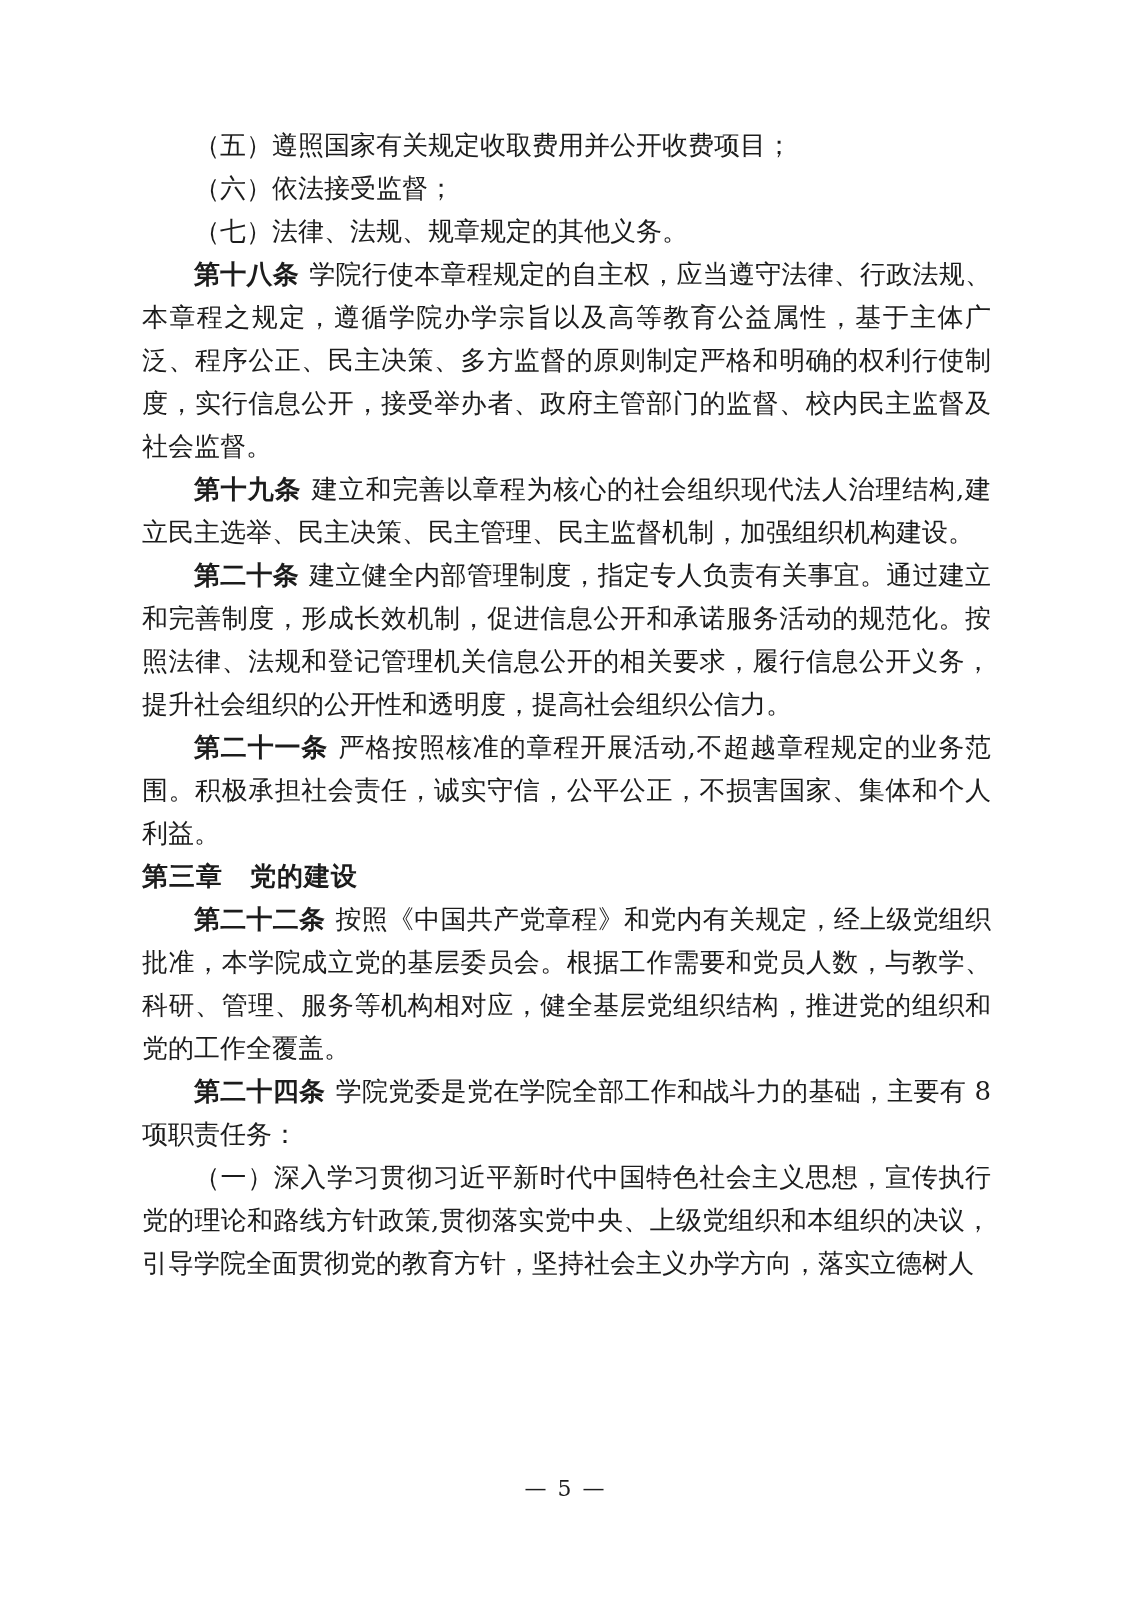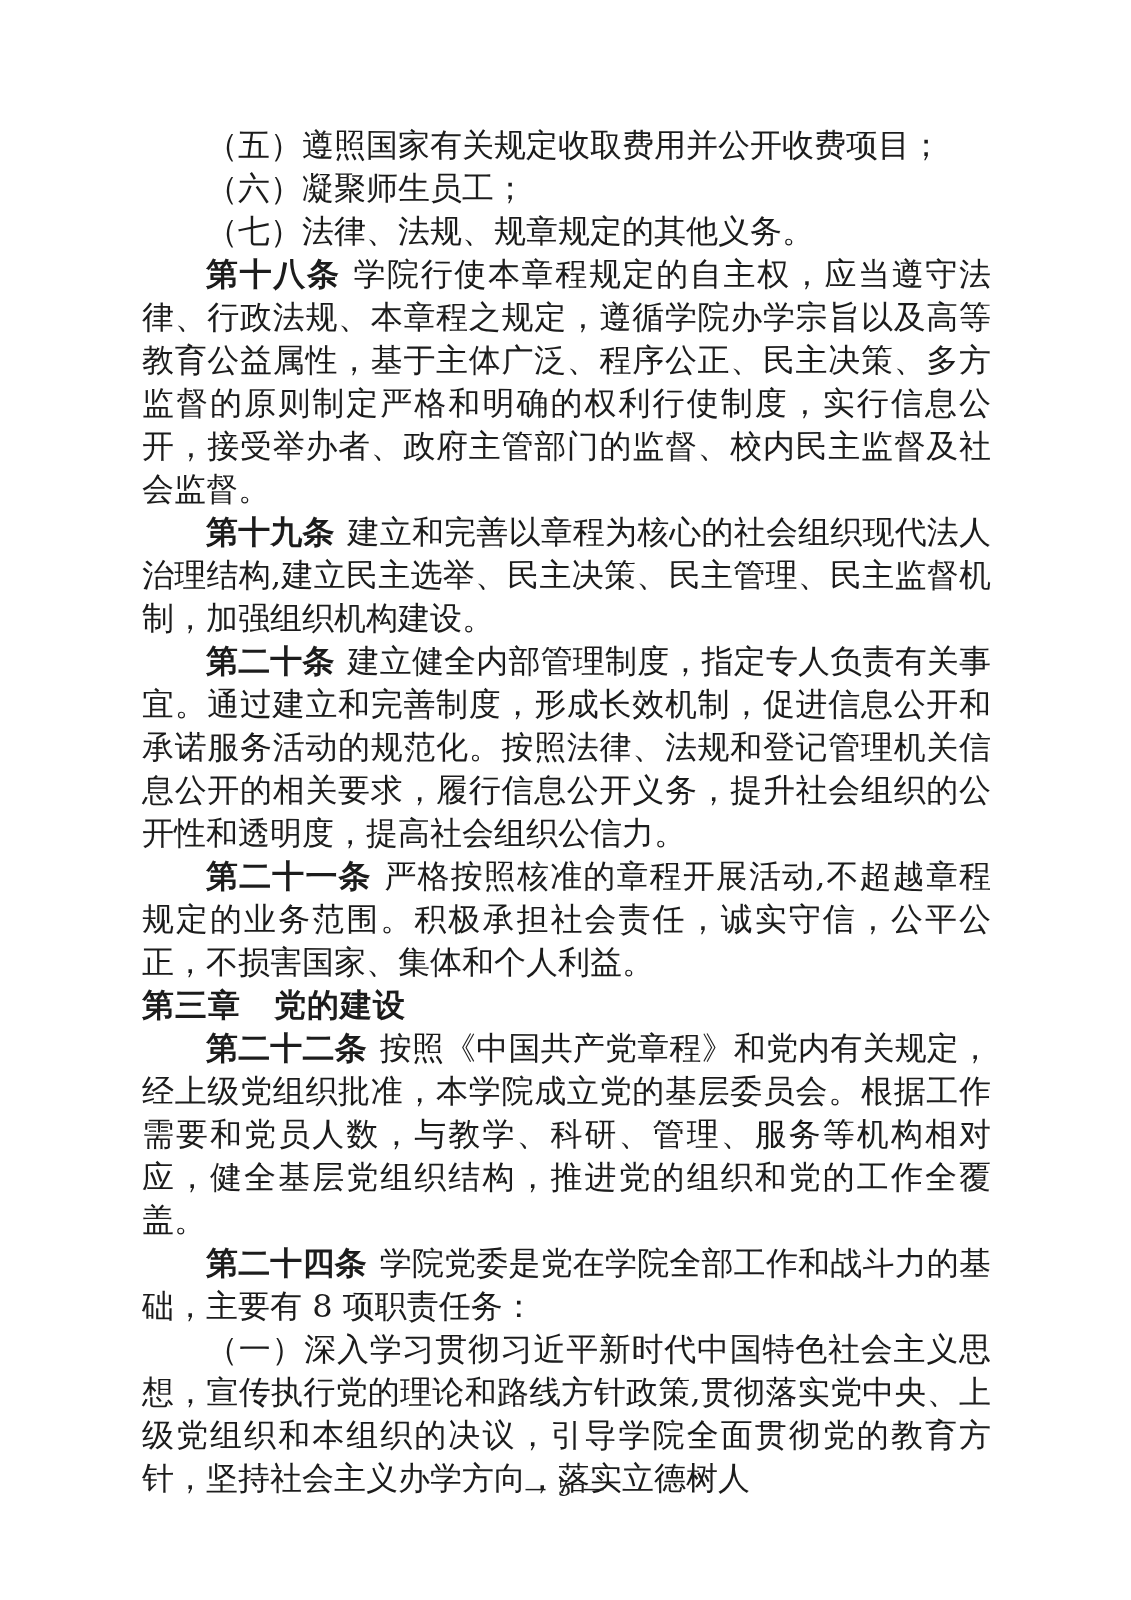--- a/index.html
+++ b/index.html
@@ -15,21 +15,21 @@
     background: #ffffff;
     color: #1c1c1c;
     overflow: hidden;
     font-family: "DejaVu Serif", "Liberation Serif", serif;
   }
   .body-text {
     position: absolute;
     left: 142px;
     top: 124px;
     width: 849px;
-    font-size: 32px;
+    font-size: 26px;
     line-height: 43px;
     text-align: justify;
     text-justify: inter-character;
   }
   .body-text p {
     margin: 0;
     text-indent: 2em;
   }
   .body-text p.chapter-heading {
     text-indent: 0;
@@ -53,21 +53,21 @@
     color: #1c1c1c;
     letter-spacing: 2px;
   }
 </style>
 </head>
 <body>
 
 <div class="page">
   <main class="body-text" id="doc-body">
       <p class="list-item">（五）遵照国家有关规定收取费用并公开收费项目；</p>
-      <p class="list-item">（六）凝聚师生员工；</p>
+      <p class="list-item">（六）依法接受监督；</p>
       <p class="list-item">（七）法律、法规、规章规定的其他义务。</p>
       <p class="article"><b class="article-lead">第十八条</b><span>学院行使本章程规定的自主权，应当遵守法律、行政法规、本章程之规定，遵循学院办学宗旨以及高等教育公益属性，基于主体广泛、程序公正、民主决策、多方监督的原则制定严格和明确的权利行使制度，实行信息公开，接受举办者、政府主管部门的监督、校内民主监督及社会监督。</span></p>
       <p class="article"><b class="article-lead">第十九条</b><span>建立和完善以章程为核心的社会组织现代法人治理结构,建立民主选举、民主决策、民主管理、民主监督机制，加强组织机构建设。</span></p>
       <p class="article"><b class="article-lead">第二十条</b><span>建立健全内部管理制度，指定专人负责有关事宜。通过建立和完善制度，形成长效机制，促进信息公开和承诺服务活动的规范化。按照法律、法规和登记管理机关信息公开的相关要求，履行信息公开义务，提升社会组织的公开性和透明度，提高社会组织公信力。</span></p>
       <p class="article"><b class="article-lead">第二十一条</b><span>严格按照核准的章程开展活动,不超越章程规定的业务范围。积极承担社会责任，诚实守信，公平公正，不损害国家、集体和个人利益。</span></p>
       <p class="chapter-heading">第三章　党的建设</p>
       <p class="article"><b class="article-lead">第二十二条</b><span>按照《中国共产党章程》和党内有关规定，经上级党组织批准，本学院成立党的基层委员会。根据工作需要和党员人数，与教学、科研、管理、服务等机构相对应，健全基层党组织结构，推进党的组织和党的工作全覆盖。</span></p>
       <p class="article"><b class="article-lead">第二十四条</b><span>学院党委是党在学院全部工作和战斗力的基础，主要有 8 项职责任务：</span></p>
       <p class="list-item">（一）深入学习贯彻习近平新时代中国特色社会主义思想，宣传执行党的理论和路线方针政策,贯彻落实党中央、上级党组织和本组织的决议，引导学院全面贯彻党的教育方针，坚持社会主义办学方向，落实立德树人</p>
     </main>

